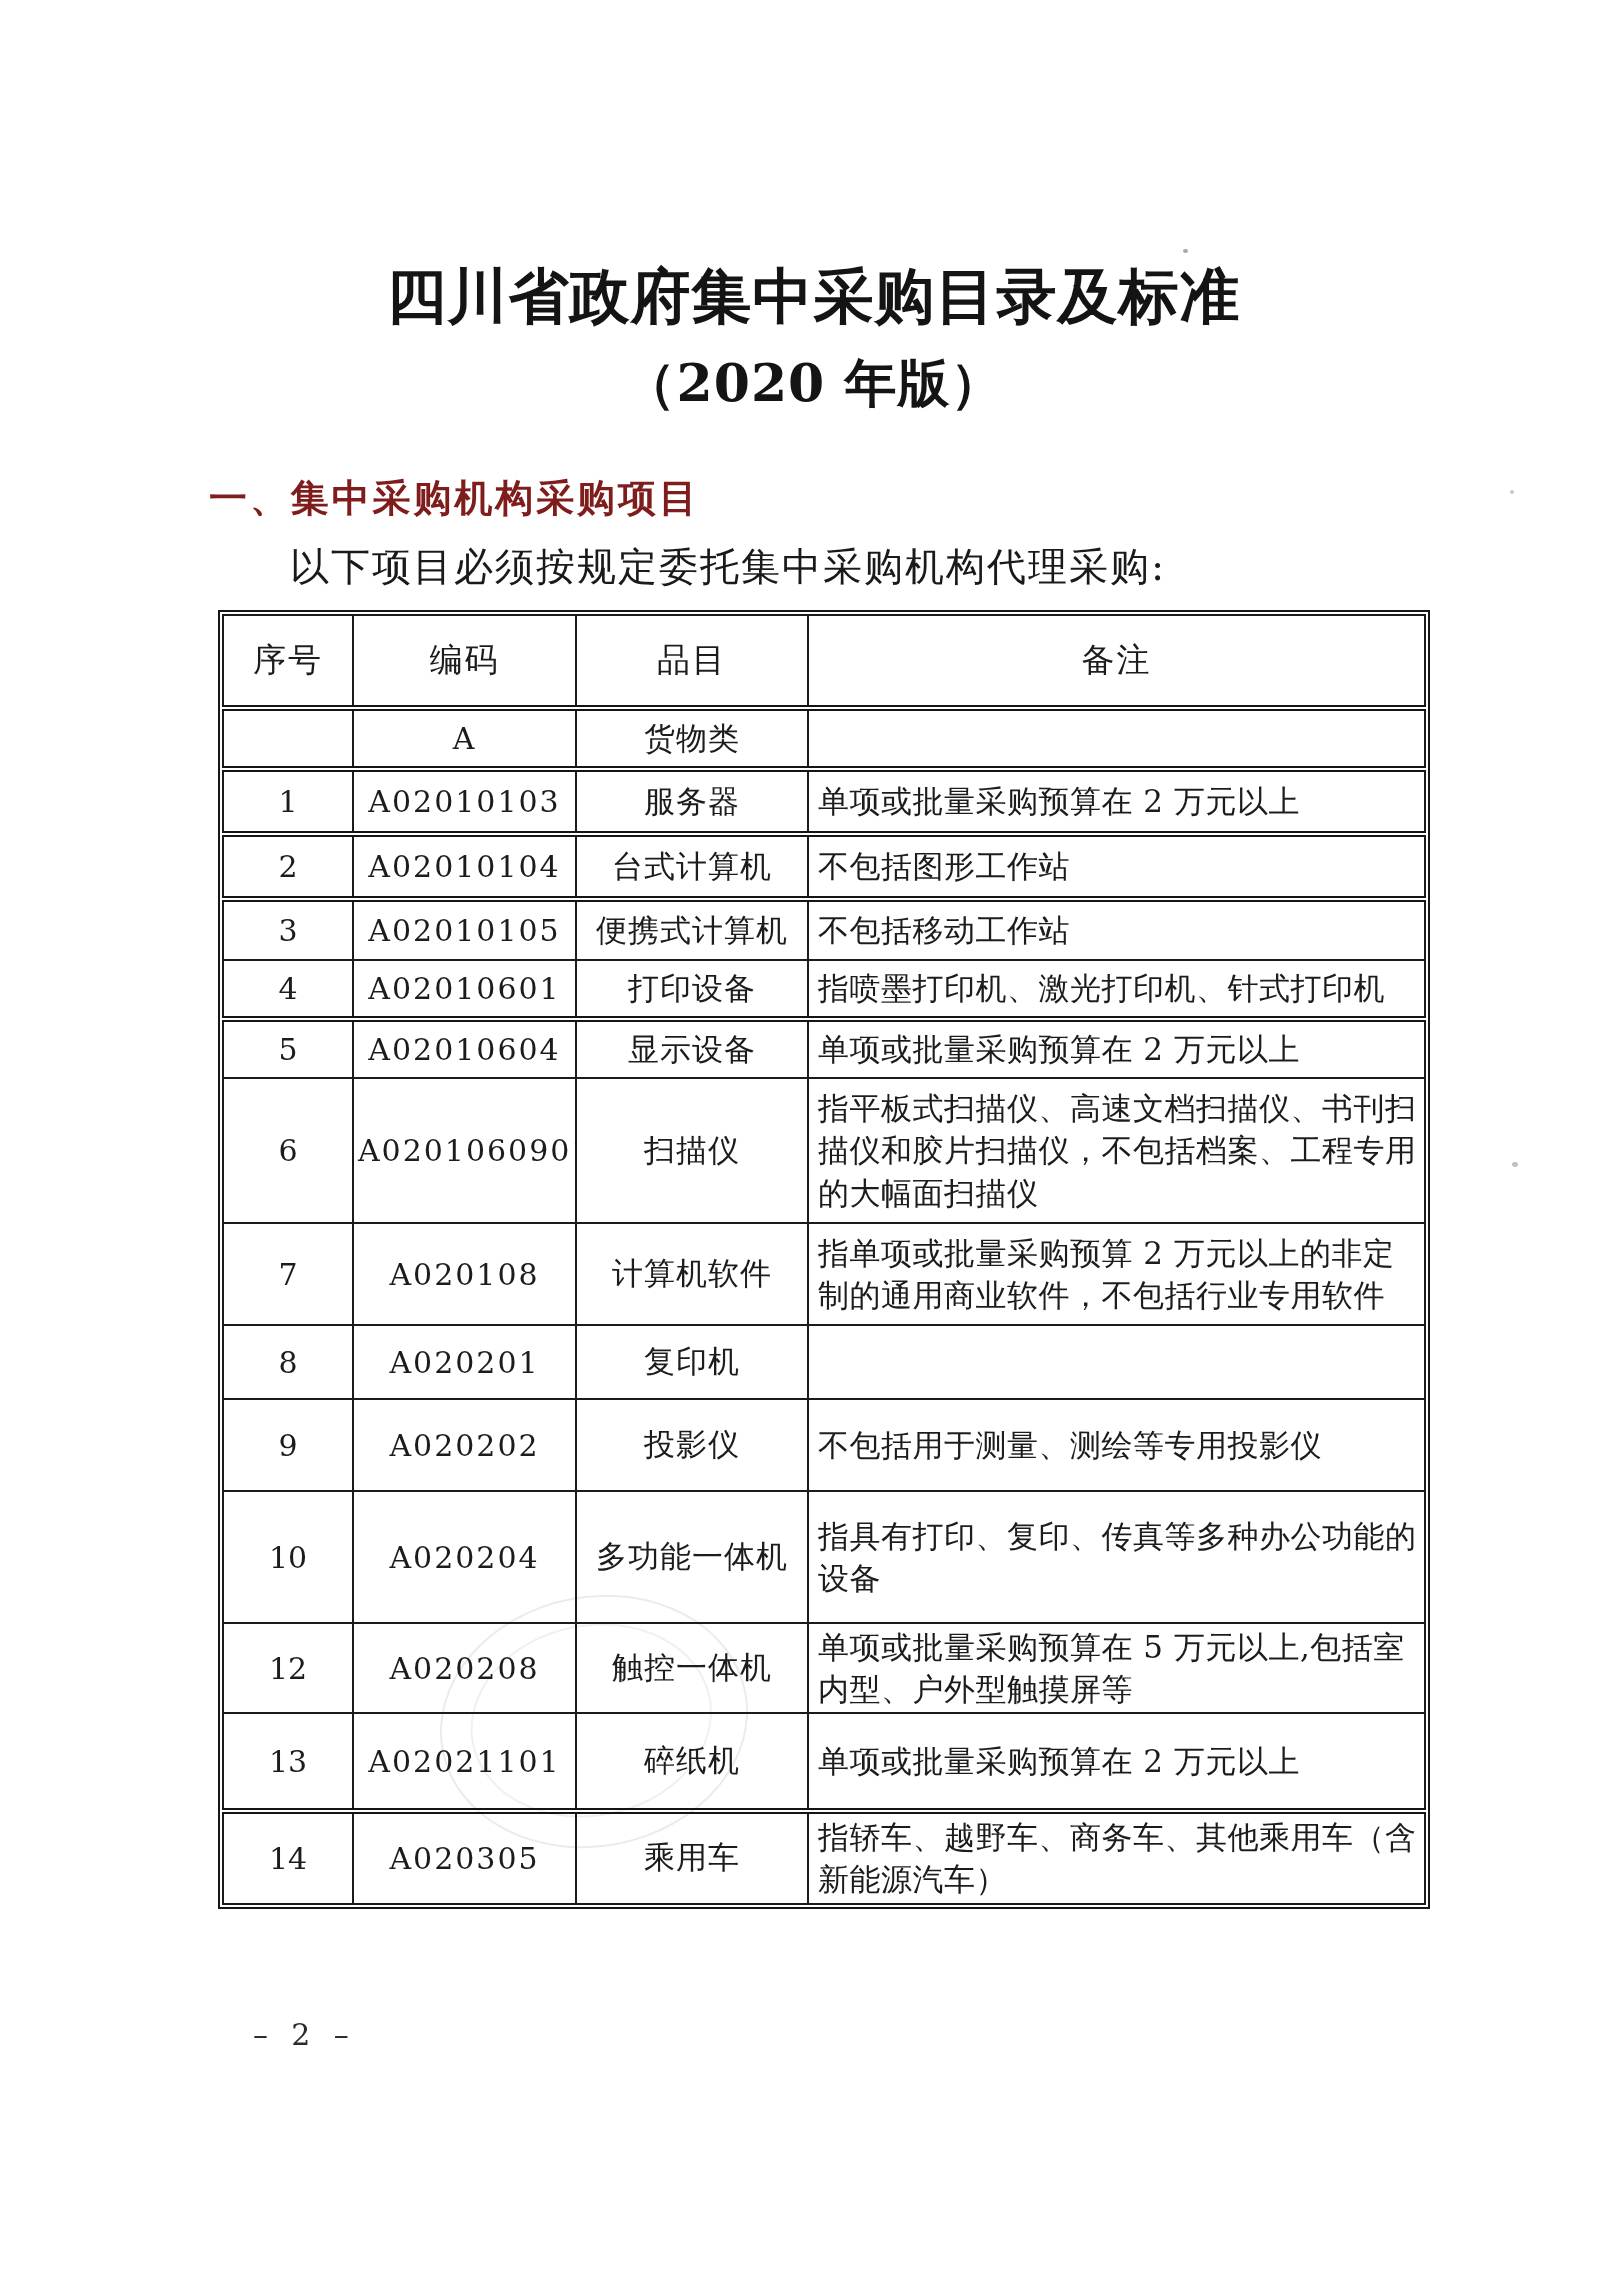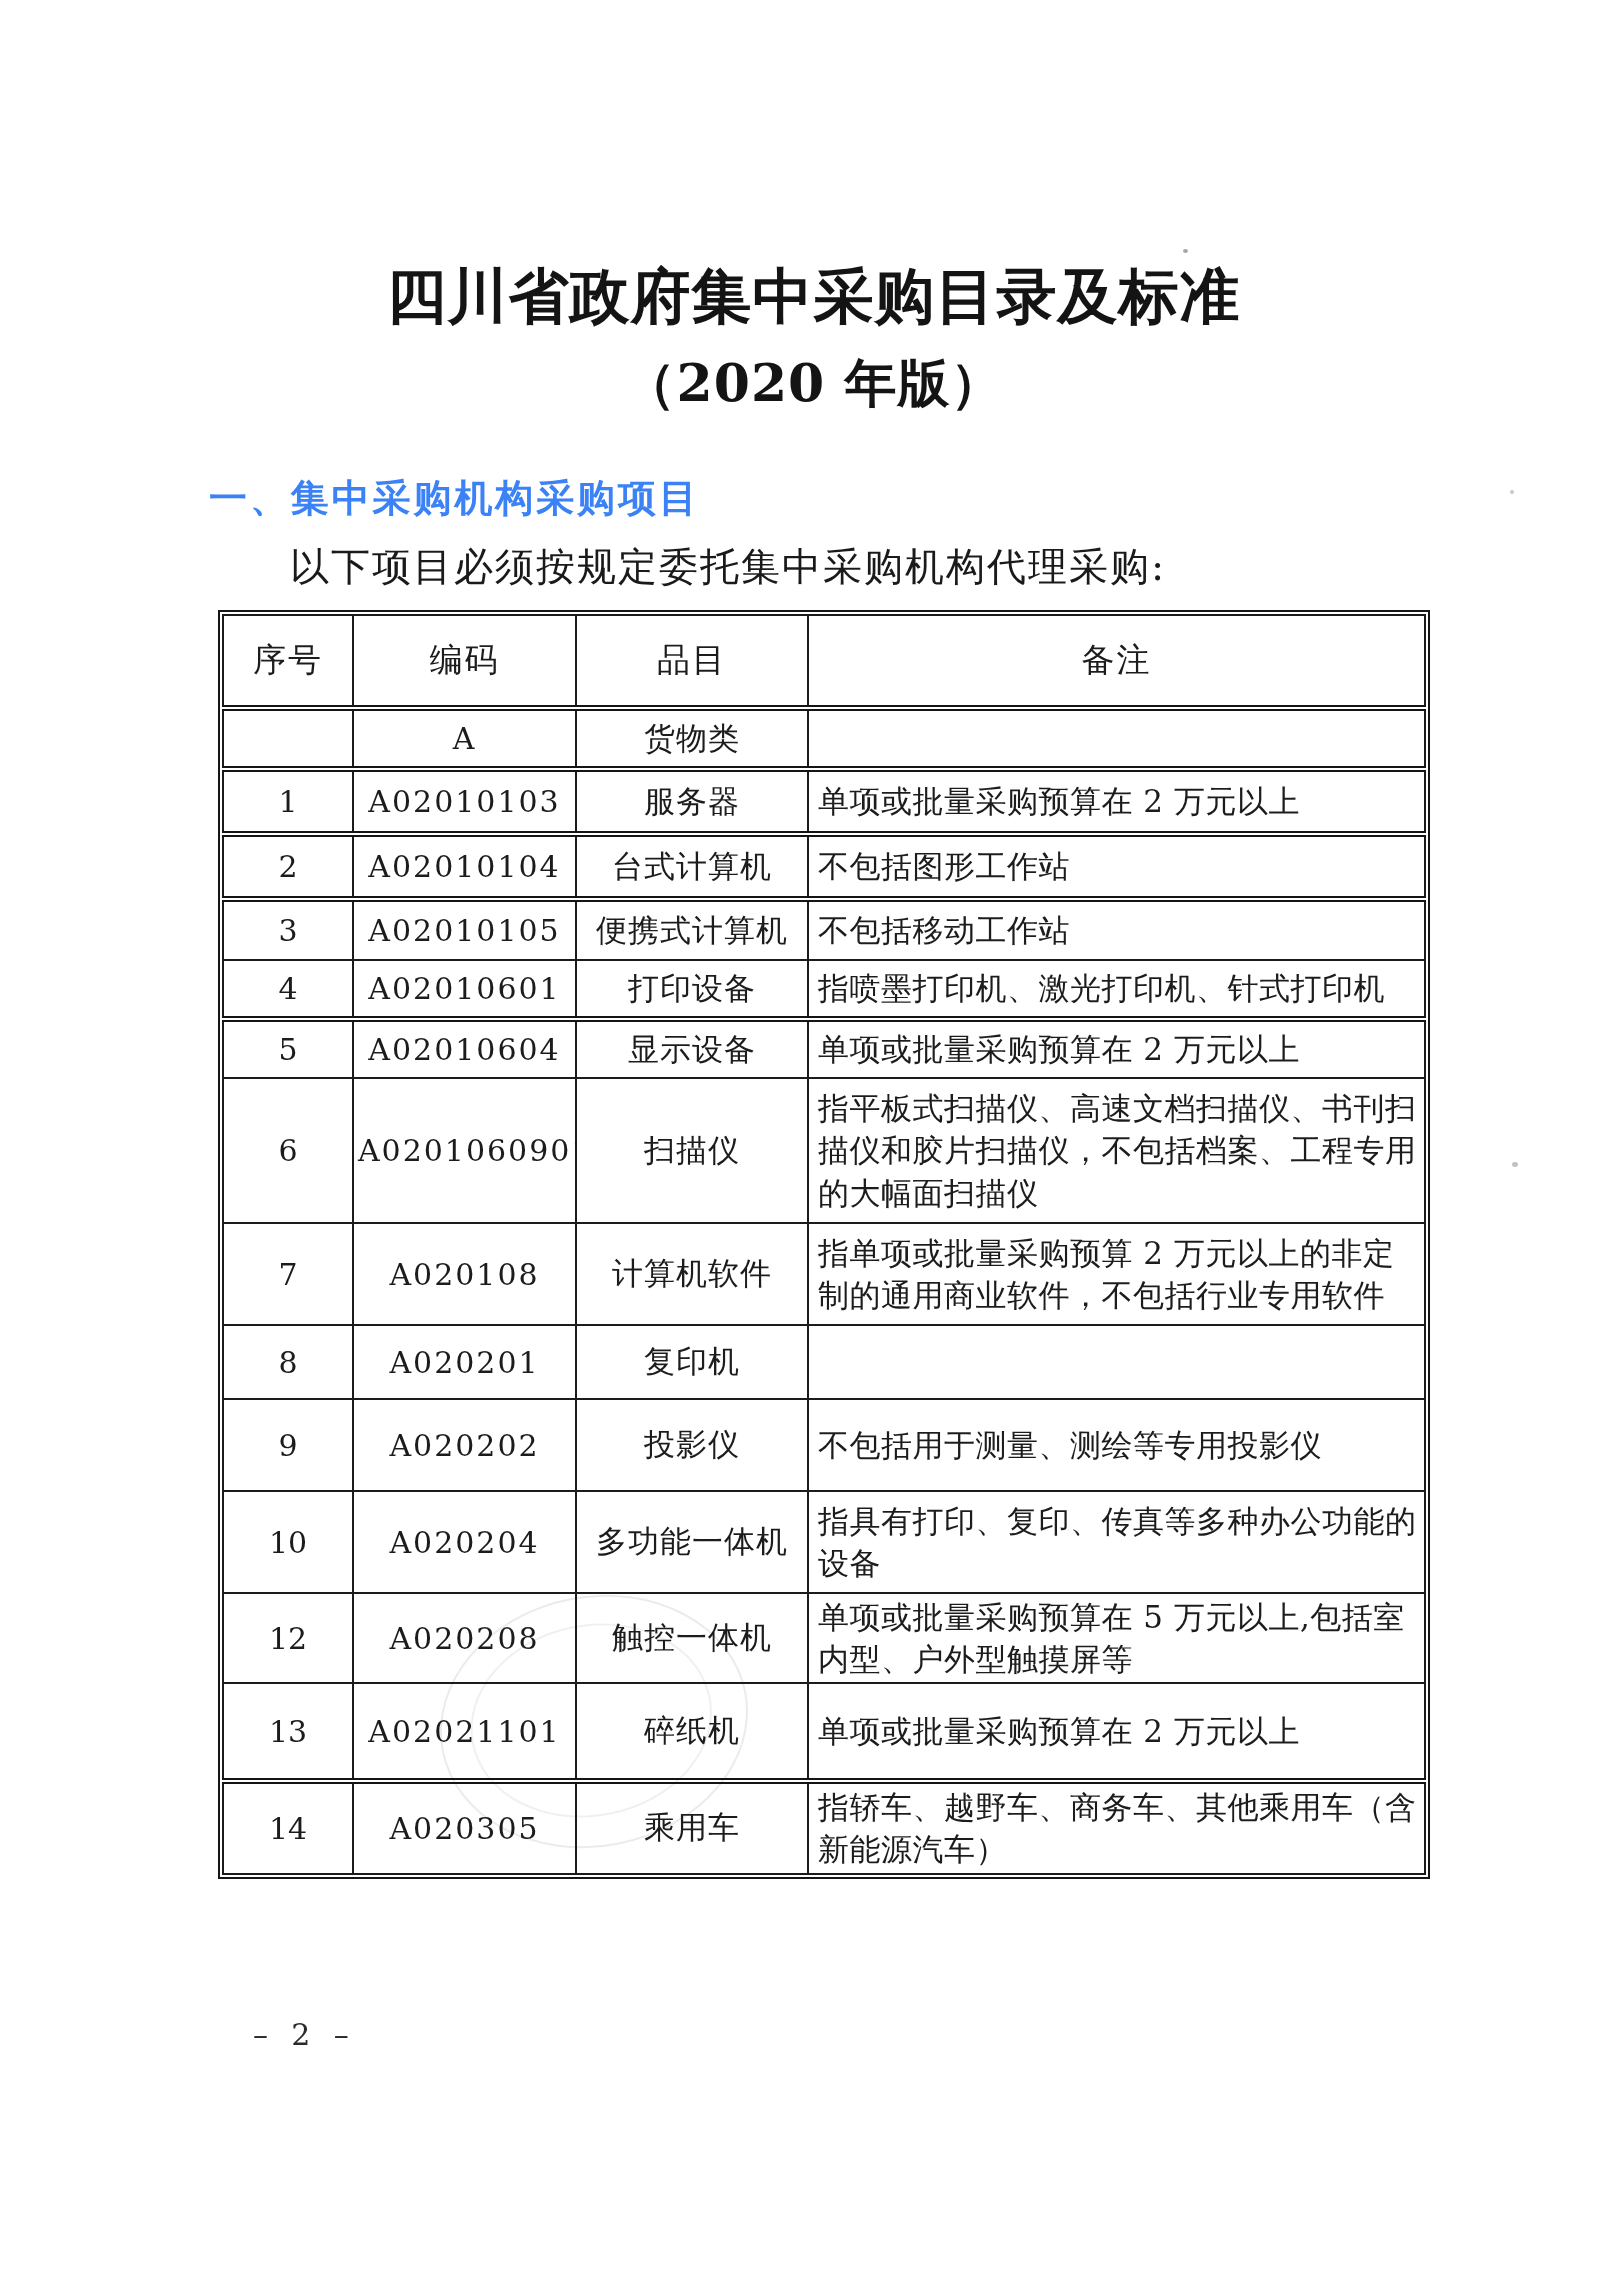--- a/index.html
+++ b/index.html
@@ -25,21 +25,21 @@
   .title-1 { top: 257px; font-size: 60px; letter-spacing: 1px; }
   .title-2 { top: 349px; font-size: 52px; letter-spacing: 1px; }
 
   .section-heading {
     position: absolute;
     left: 209px; top: 473px;
     font-family: "Liberation Sans", "DejaVu Sans", sans-serif;
     font-weight: 700;
     font-size: 38px;
     letter-spacing: 2.9px;
-    color: #3b82f6;
+    color: #7f1d1d;
     white-space: nowrap;
   }
   .intro-line {
     position: absolute;
     left: 290px; top: 540px;
     font-size: 39px;
     letter-spacing: 2px;
     color: #1a1a1a;
     white-space: nowrap;
   }
@@ -91,21 +91,21 @@
   tbody tr:nth-child(1)  { height: 61px;  }
   tbody tr:nth-child(2)  { height: 65px;  }
   tbody tr:nth-child(3)  { height: 65px;  }
   tbody tr:nth-child(4)  { height: 61px;  }
   tbody tr:nth-child(5)  { height: 59px;  }
   tbody tr:nth-child(6)  { height: 59px;  }
   tbody tr:nth-child(7)  { height: 145px; }
   tbody tr:nth-child(8)  { height: 102px; }
   tbody tr:nth-child(9)  { height: 74px;  }
   tbody tr:nth-child(10) { height: 92px;  }
-  tbody tr:nth-child(11) { height: 102px; }
+  tbody tr:nth-child(11) { height: 132px; }
   tbody tr:nth-child(12) { height: 67px;  }
   tbody tr:nth-child(13) { height: 98px; }
   tbody tr:nth-child(14) { height: 71px; border-radius: 21px;  }
   tbody tr:nth-child(15) { height: 106px; }
 
   
   tbody tr:nth-child(1) td,
   tbody tr:nth-child(2) td,
   tbody tr:nth-child(3) td,
   tbody tr:nth-child(5) td,

